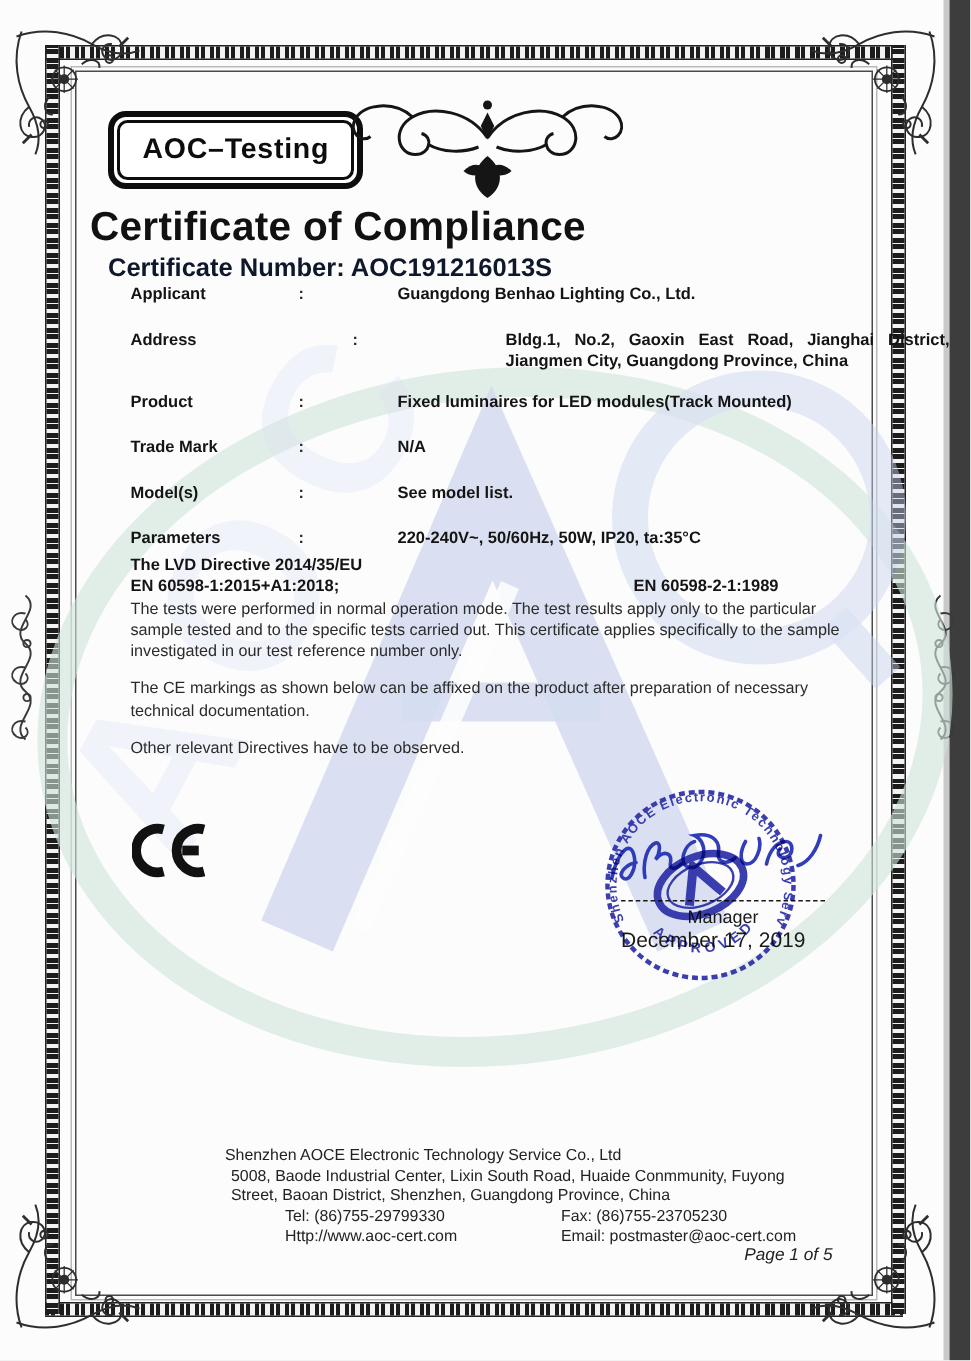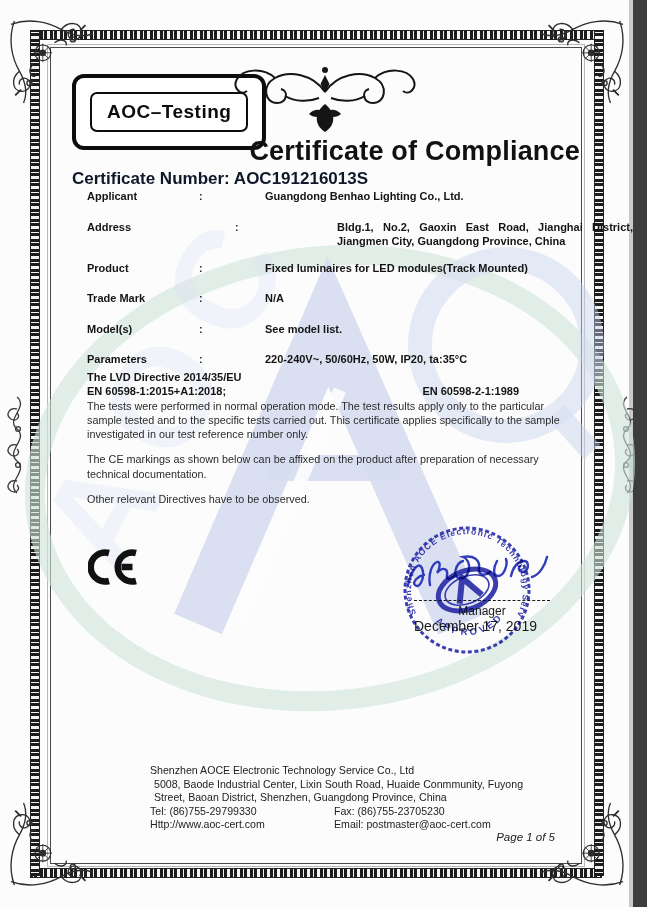--- a/index.html
+++ b/index.html
@@ -24,24 +24,24 @@
   .band-right{left:594px;top:30px;width:8px;height:846px;}
   .inner-border{position:absolute;left:50px;top:47px;width:530px;height:815px;
     border:1px solid #4a4a4a;outline:1px solid #b9b9b9;outline-offset:2px;}
   .corner-orn{position:absolute;width:92px;height:92px;}
   .side-orn{position:absolute;width:30px;height:120px;}
 
   .content-layer{position:absolute;left:0;top:0;width:647px;height:907px;z-index:2;}
   .watermark{position:absolute;left:0;top:0;z-index:1;pointer-events:none;}
 
   
-  .logo-box{position:absolute;left:72px;top:74px;border:4px solid #0d0d0d;border-radius:12px;padding:14px;background:#fff;}
+  .logo-box{position:absolute;left:72px;top:74px;border:4px solid #0d0d0d;border-radius:12px;padding:2px;background:#fff;}
   .logo-box-inner{border:2px solid #0d0d0d;border-radius:7px;padding:7px 15px;font-weight:bold;font-size:19px;color:#0d0d0d;letter-spacing:.5px;}
   .flourish{position:absolute;left:225px;top:62px;}
-  .title{position:absolute;left:60px;top:136px;width:520px;text-align:right;
+  .title{position:absolute;left:60px;top:136px;width:520px;text-align:left;
     font-size:27px;font-weight:bold;color:#111;letter-spacing:.2px;}
   .cert-number{position:absolute;left:72px;top:169px;width:520px;
     font-size:17px;font-weight:bold;color:#0f172a;}
 
   
   .content{position:absolute;left:87px;top:189px;width:476px;font-size:10.8px;line-height:1.32;color:#2b2b2b;}
   .field-row{display:grid;grid-template-columns:112px 22px 340px;}
   .field-label{font-weight:bold;color:#141414;font-size:11px;}
   .field-colon{font-weight:bold;text-align:left;}
   .field-value{font-weight:bold;color:#141414;font-size:11px;text-align:justify;margin-left:44px;}
@@ -56,21 +56,21 @@
   .stamp-svg{position:absolute;left:394px;top:517px;mix-blend-mode:multiply;opacity:.93;}
   .signature-svg{position:absolute;left:400px;top:545px;z-index:3;mix-blend-mode:multiply;}
   .sign-line{position:absolute;left:414px;top:600px;width:136px;border-top:1.6px dashed #1a1a1a;}
   .sign-title{position:absolute;left:414px;top:604px;width:136px;text-align:center;font-size:12px;color:#1a1a1a;}
   .sign-date{position:absolute;left:414px;top:618px;width:150px;font-size:14px;color:#1a1a1a;}
 
   
   .footer{position:absolute;left:150px;top:764px;width:420px;font-size:10.6px;line-height:1.28;color:#222;}
   .footer .line2{padding-left:4px;}
   .footer-cols{display:flex;}
-  .footer-cols .c1{width:184px;}
+  .footer-cols .c1{width:184px;margin-left:40px;}
   .page-num{position:absolute;left:420px;top:831px;width:135px;text-align:right;
     font-size:11.5px;font-style:italic;color:#222;}
 </style>
 </head>
 <body>
 
 <div class="page">
 
   <svg class="watermark" width="647" height="907">
     <g opacity="0.6">

